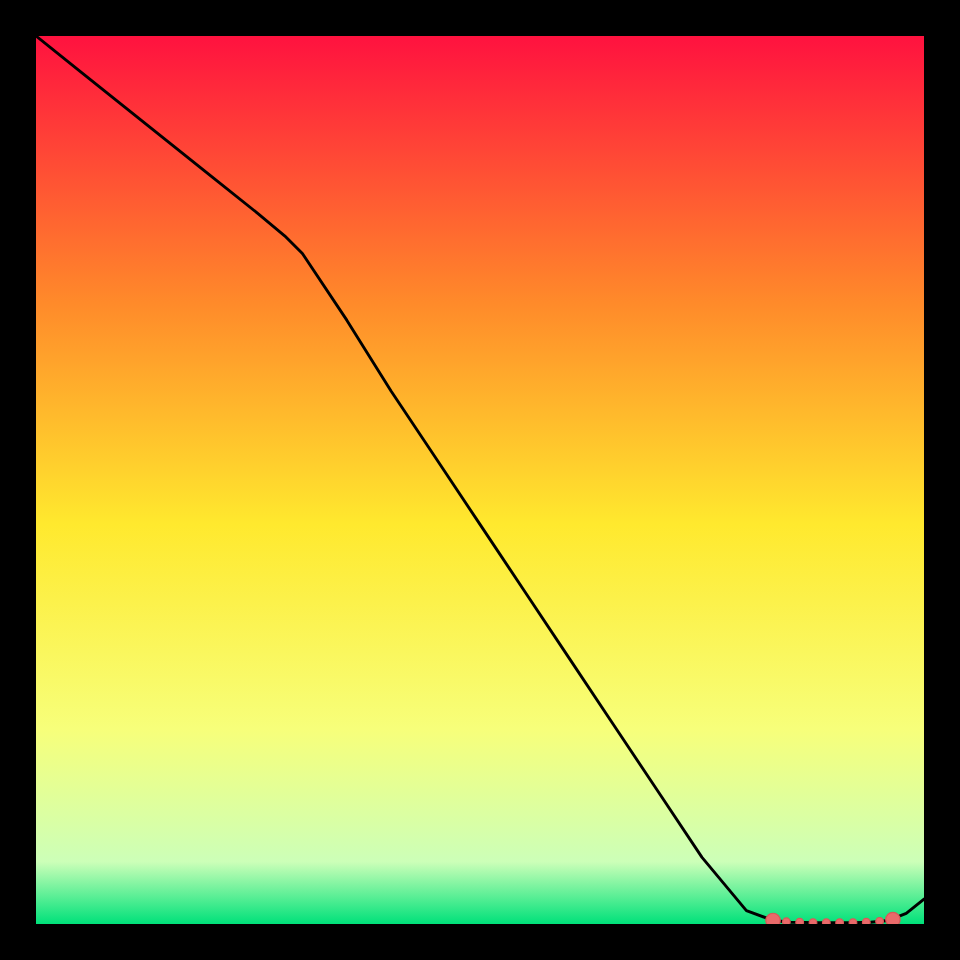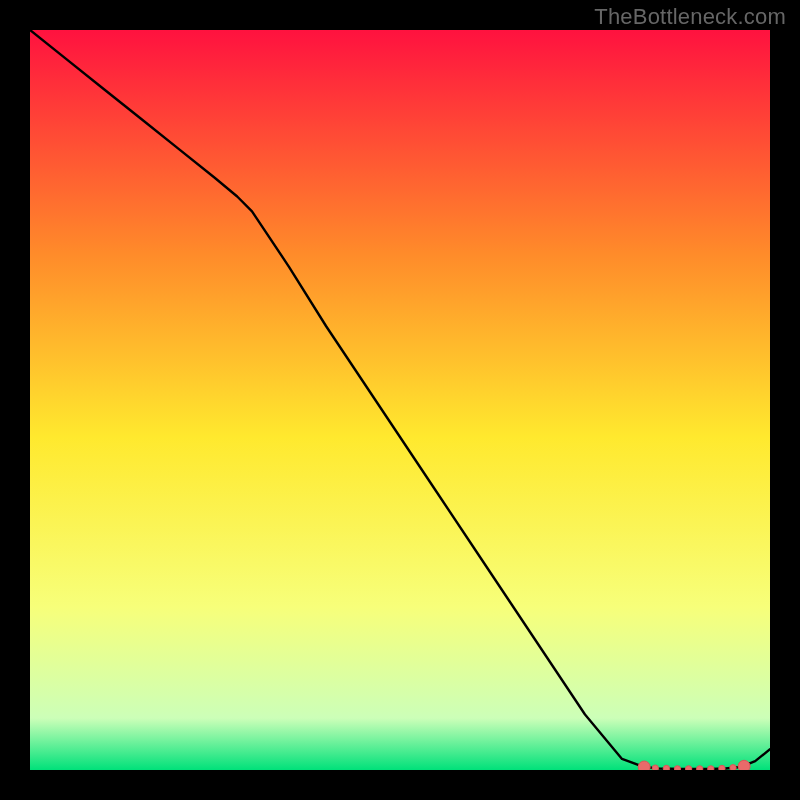--- a/index.html
+++ b/index.html
@@ -25,21 +25,20 @@
     top: 30px;
     width: 740px;
     height: 740px;
   }
   .plot svg { display: block; }
 </style>
 </head>
 <body>
 
 <div class="frame">
-  <div class="watermark">TheBottleneck.com</div>
   <div class="plot">
     <svg id="plot-svg" width="740" height="740" viewBox="0 0 740 740">
       <defs>
         <linearGradient id="bg-grad" x1="0" y1="0" x2="0" y2="1">
           <stop id="g0" offset="0%" stop-color="#ff123f"></stop>
           <stop id="g1" offset="30%" stop-color="#ff8a2a"></stop>
           <stop id="g2" offset="55%" stop-color="#ffe92e"></stop>
           <stop id="g3" offset="78%" stop-color="#f7ff7a"></stop>
           <stop id="g4" offset="93%" stop-color="#ccffb8"></stop>
           <stop id="g5" offset="100%" stop-color="#00e17a"></stop>

